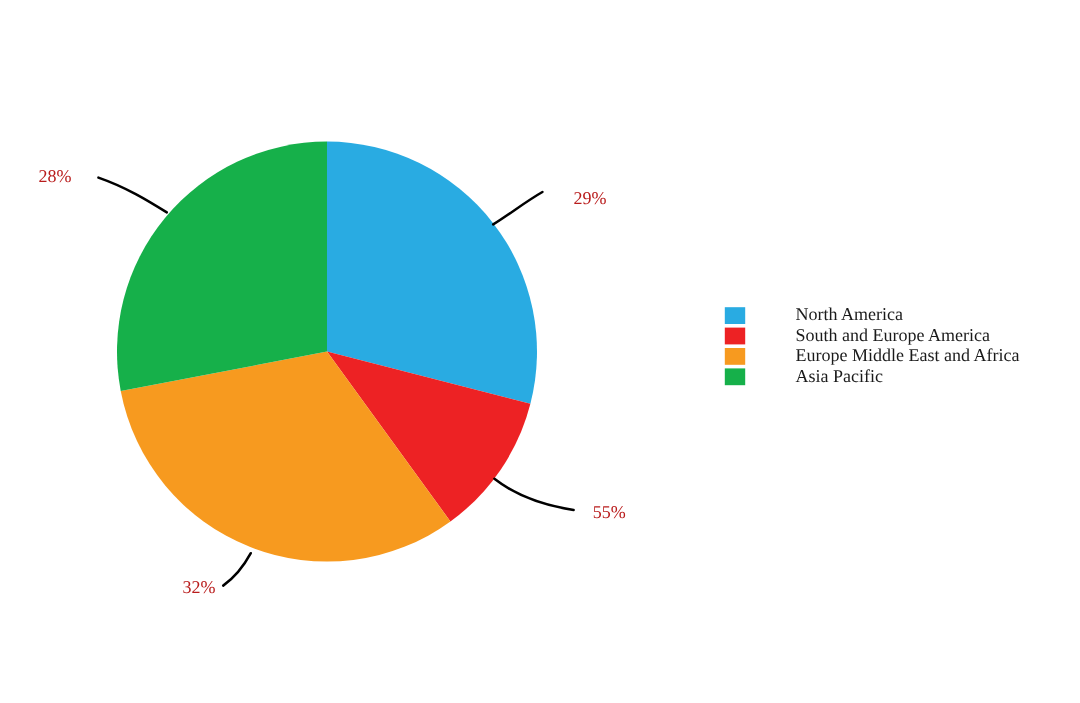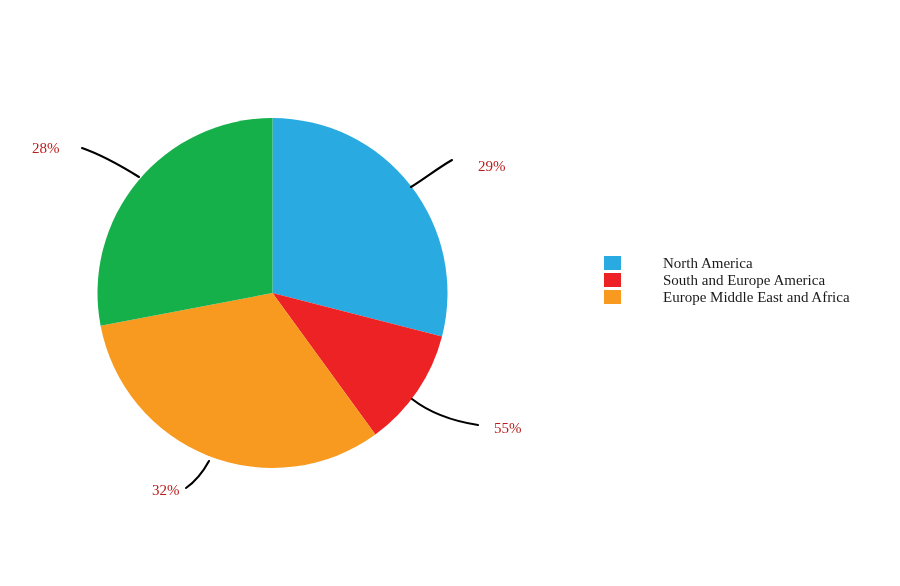--- a/index.html
+++ b/index.html
@@ -91,15 +91,19 @@
       <span class="legend-label">North America</span>
     </div>
     <div class="legend-row">
       <span class="legend-swatch" style="background: rgb(237, 34, 36);"></span>
       <span class="legend-label">South and Europe America</span>
     </div>
     <div class="legend-row">
       <span class="legend-swatch" style="background: rgb(247, 154, 31);"></span>
       <span class="legend-label">Europe Middle East and Africa</span>
     </div>
+    <div class="legend-row">
+      <span class="legend-swatch" style="background: rgb(22, 176, 74);"></span>
+      <span class="legend-label">Asia Pacific</span>
+    </div>
   </div>
 
 </div>
 
 </body></html>

